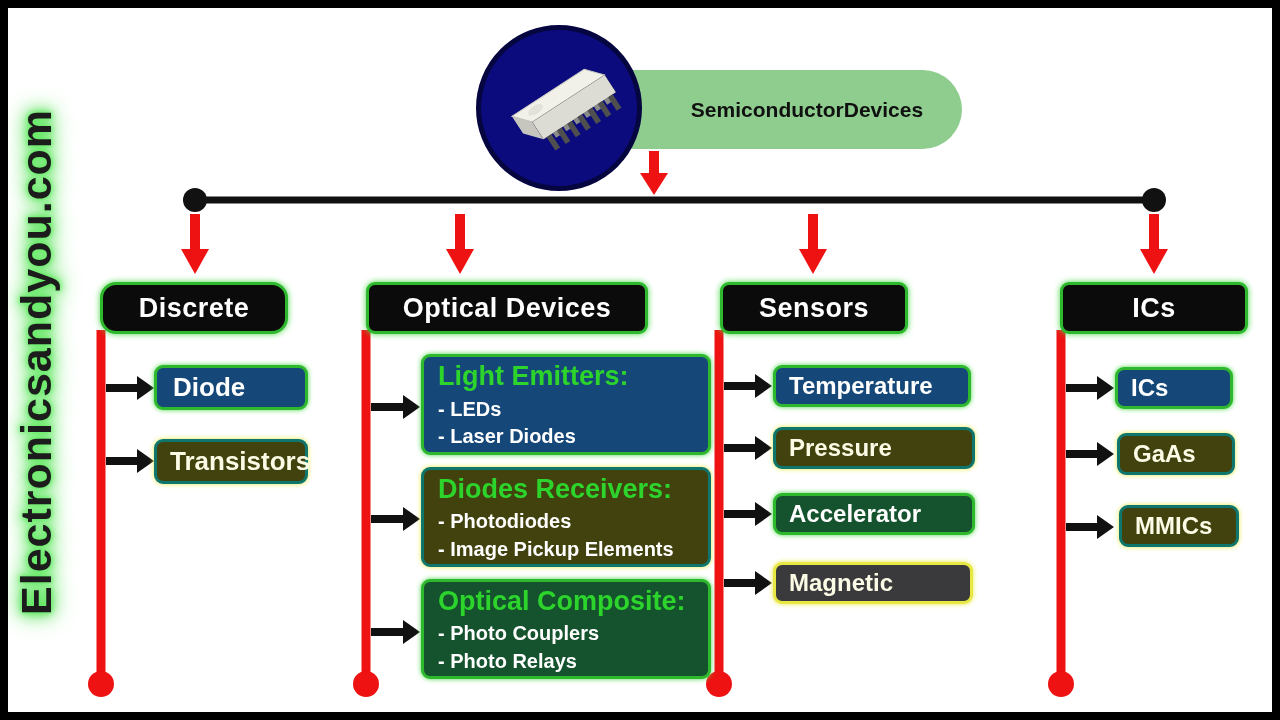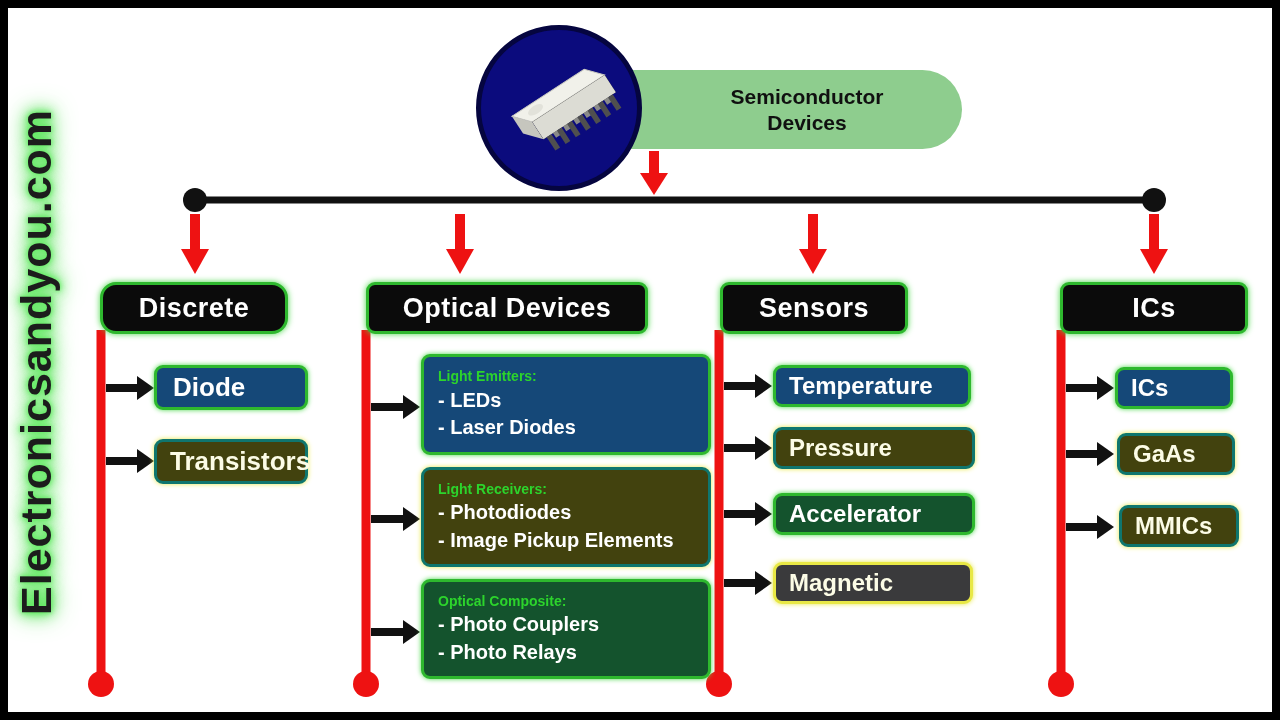--- a/index.html
+++ b/index.html
@@ -12,21 +12,21 @@
   
   .watermark{
     position:absolute;left:4px;top:26px;height:656px;width:66px;z-index:1;
     writing-mode:vertical-rl;transform:rotate(180deg);text-align:center;
     font-size:43px;font-weight:bold;letter-spacing:1px;color:#1c1c1c;
     text-shadow:0 0 4px #66ee66,0 0 9px #55e855,0 0 16px #44dd44,0 0 26px #3ad43a;
   }
   
   .root-pill{
     position:absolute;left:556px;top:62px;width:310px;height:79px;z-index:2;
-    background:#8ecd8e;border-radius:40px;display:flex;flex-direction:column;
+    background:#8ecd8e;border-radius:40px;display:flex;flex-direction:row;
     align-items:center;justify-content:center;padding-left:88px;box-sizing:content-box;
     color:#101010;font-weight:bold;font-size:21px;line-height:1.2;text-align:center;
   }
   .root-circle{
     position:absolute;left:468px;top:17px;width:166px;height:166px;z-index:3;
     background:#0b0b7d;border:5px solid #05053f;border-radius:50%;
     box-sizing:border-box;display:flex;align-items:center;justify-content:center;
   }
   
   .box{
@@ -38,21 +38,21 @@
     color:#ffffff;font-size:27px;justify-content:center;letter-spacing:.5px;
   }
   .sub{padding-left:13px;font-size:24px;color:#ffffff;}
   .sub.blue  {background:#154878;border:3px solid #2eb82e;box-shadow:0 0 5px #49d849;}
   .sub.olive {background:#42420e;border:3px solid #0f766e;box-shadow:0 0 5px #e8e845;color:#fcfce6;}
   .sub.maroon{background:#14532d;border:3px solid #2eb82e;box-shadow:0 0 5px #49d849;}
   .sub.gray  {background:#3a3a3c;border:3px solid #e8e845;box-shadow:0 0 5px #e8e845;color:#fcfce6;}
   .sub.big{font-size:26px;}
   .multi{flex-direction:column;align-items:flex-start;justify-content:center;
          padding:6px 8px 6px 14px;line-height:1.38;}
-  .multi .heading{color:#2cd42c;font-size:14px;}
+  .multi .heading{color:#2cd42c;font-size:27px;}
   .multi .item{font-size:20px;color:#ffffff;}
 </style>
 </head>
 <body>
 
 <div class="frame">
 
   <svg class="svg-layer" viewBox="0 0 1280 720">
 
     <line x1="187" y1="192" x2="1146" y2="192" stroke="#111111" stroke-width="7"></line>
@@ -166,21 +166,21 @@
 
   <div class="box sub blue big" style="left:146px;top:357px;width:154px;height:45px;padding-left:16px;">Diode</div>
   <div class="box sub olive big" style="left:146px;top:431px;width:154px;height:45px;">Transistors</div>
 
   <div class="box sub blue multi" style="left:413px;top:346px;width:290px;height:101px;">
     <span class="heading">Light Emitters:</span>
     <span class="item">- LEDs</span>
     <span class="item">- Laser Diodes</span>
   </div>
   <div class="box sub olive multi" style="left:413px;top:459px;width:290px;height:100px;">
-    <span class="heading">Light Receivers:</span>
+    <span class="heading">Diodes Receivers:</span>
     <span class="item">- Photodiodes</span>
     <span class="item">- Image Pickup Elements</span>
   </div>
   <div class="box sub maroon multi" style="left:413px;top:571px;width:290px;height:100px;">
     <span class="heading">Optical Composite:</span>
     <span class="item">- Photo Couplers</span>
     <span class="item">- Photo Relays</span>
   </div>
 
   <div class="box sub blue" style="left:765px;top:357px;width:198px;height:42px;">Temperature</div>

